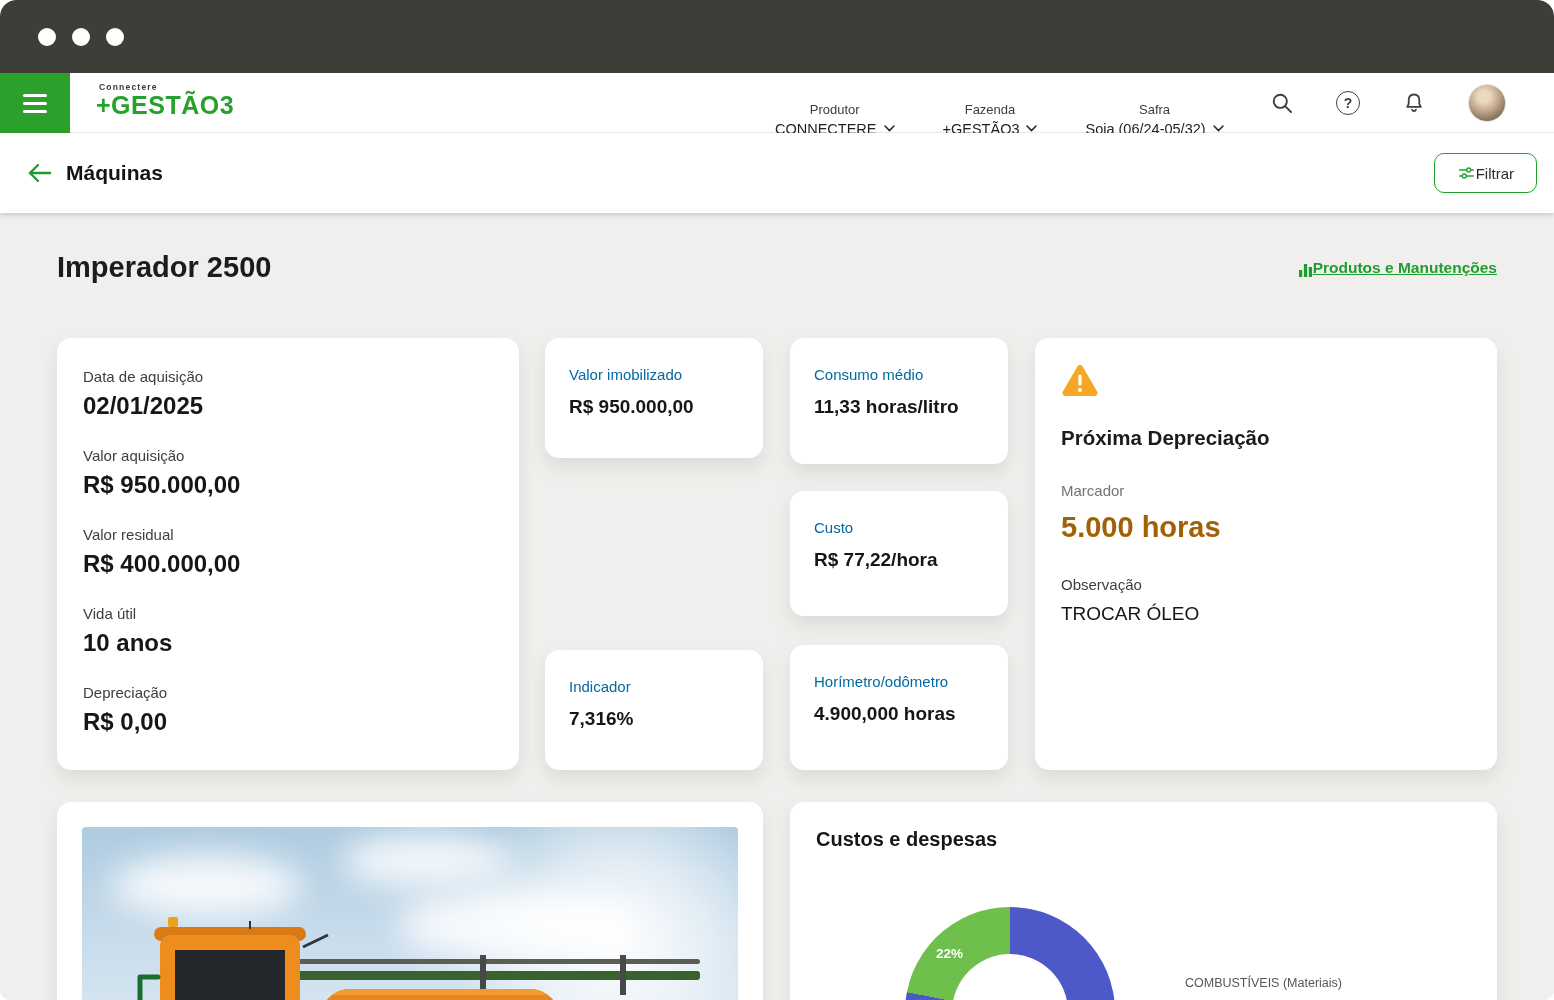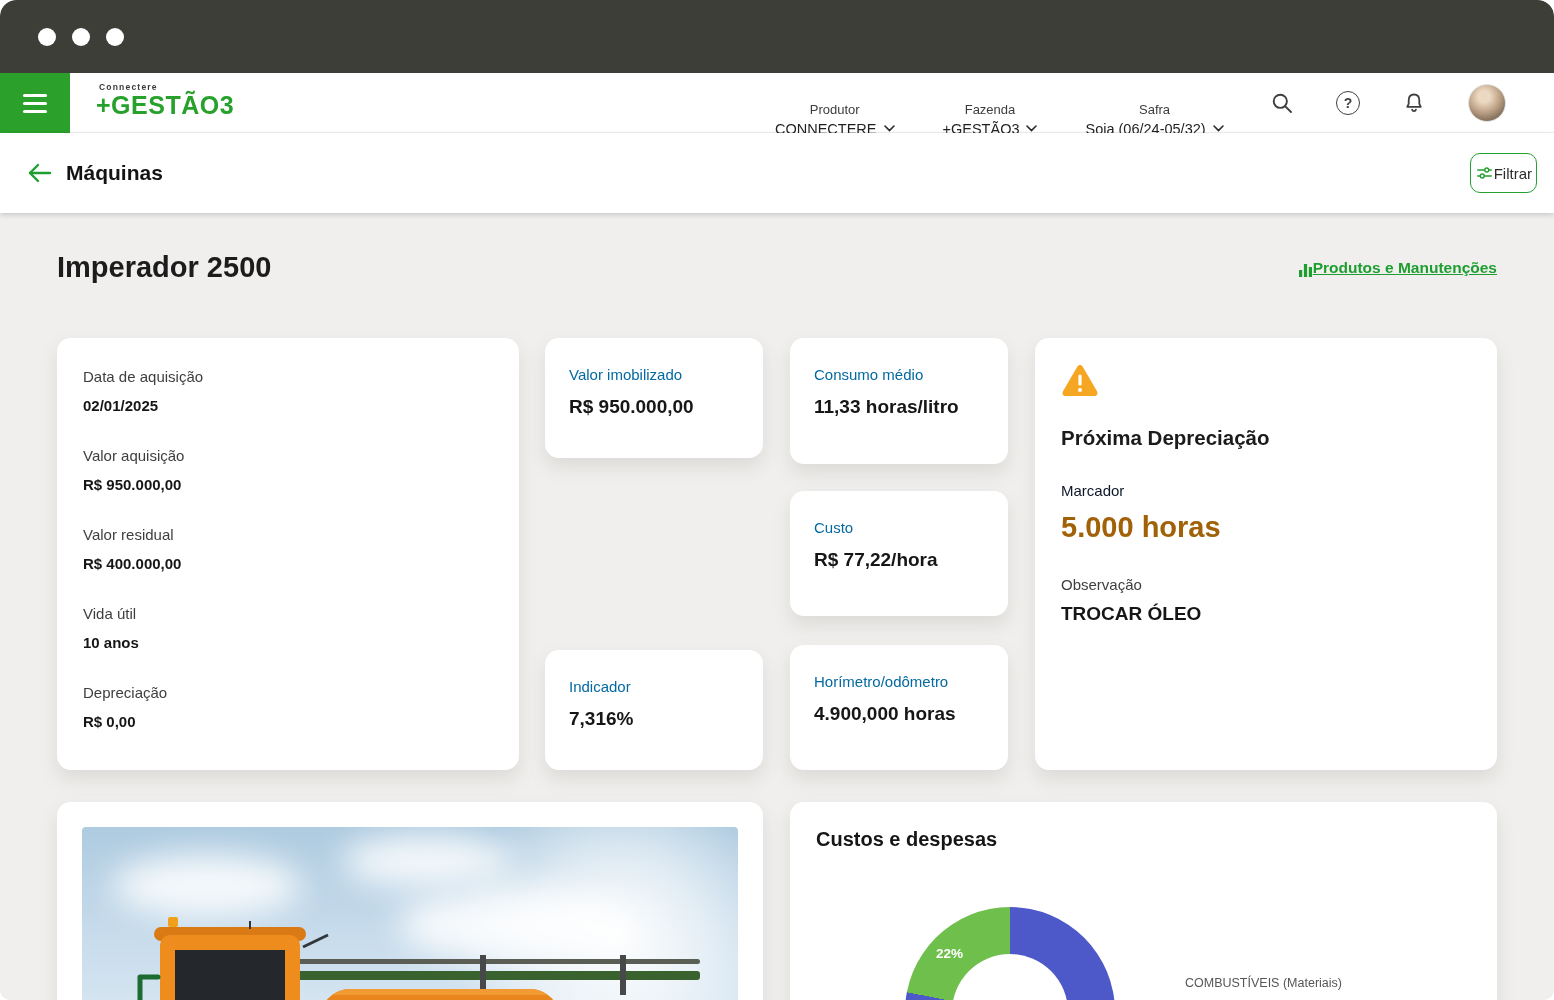--- a/index.html
+++ b/index.html
@@ -55,21 +55,21 @@
   .subheader{
     position:absolute; top:133px; left:0; right:0; height:80px; background:#fff;
     box-shadow:0 2px 5px rgba(0,0,0,0.16);
     display:flex; align-items:center; z-index:5;
   }
   .back{ margin-left:26px; cursor:pointer; display:flex; align-items:center; }
   .subtitle{ font-size:21px; font-weight:700; color:#141414; margin-left:14px; }
   .filter-btn{
     position:absolute; right:17px; top:20px; height:40px;
     border:1px solid #23a02f; border-radius:10px; background:#fff;
-    display:flex; align-items:center; padding:0 4px;
+    display:flex; align-items:center; padding:0 22px;
     font-size:15px; color:#2c2c2c; cursor:pointer;
   }
 
   
   main{ position:absolute; top:213px; left:0; width:100%; height:675px; }
 
   .title-row{
     position:absolute; left:57px; right:57px; top:38px;
     display:flex; justify-content:space-between; align-items:center;
   }
@@ -80,39 +80,39 @@
   }
 
   .card{
     position:absolute; background:#fff; border-radius:14px;
     box-shadow:0 9px 18px rgba(110,110,100,0.15);
   }
 
   #card-details{ left:57px; top:125px; width:462px; height:432px; padding:30px 26px; }
   .field{ margin-bottom:30px; }
   .field-label{ font-size:15px; color:#3e3e3e; line-height:18px; }
-  .field-value{ font-size:15px; font-weight:700; color:#161616; margin-top:9px; line-height:22px; }
+  .field-value{ font-size:24px; font-weight:700; color:#161616; margin-top:9px; line-height:22px; }
 
   .stat{ width:218px; padding:26px 24px; }
   .stat-label{ font-size:15px; color:#0369a1; line-height:21px; }
   .stat-value{ font-size:19px; font-weight:700; color:#161616; margin-top:10px; line-height:23px; }
   #stat-0{ left:545px; top:125px; height:120px; }
   #stat-1{ left:545px; top:273px; height:136px; }
   #stat-2{ left:545px; top:437px; height:120px; }
   #stat-3{ left:790px; top:125px; height:126px; }
   #stat-4{ left:790px; top:278px; height:125px; }
   #stat-5{ left:790px; top:432px; height:125px; }
 
   #card-maintenance{ left:1035px; top:125px; width:462px; height:432px; padding:26px; }
   .warn-wrap{ margin-bottom:24px; }
   .maint-title{ font-size:20.5px; font-weight:700; color:#1b1b1b; }
-  .maint-label{ font-size:15px; color:#0f172a; margin-top:32px; }
+  .maint-label{ font-size:15px; color:#737373; margin-top:32px; }
   .maint-big{ font-size:29px; font-weight:700; color:#a16207; margin-top:12px; }
   .maint-note-label{ font-size:15px; color:#3e3e3e; margin-top:32px; }
-  .maint-note{ font-size:19px; font-weight:700; color:#161616; margin-top:10px; }
+  .maint-note{ font-size:19px; font-weight:400; color:#161616; margin-top:10px; }
 
   
   #card-image{ left:57px; top:589px; width:706px; height:330px; padding:25px; }
   .photo{
     position:relative; width:100%; height:100%; border-radius:4px; overflow:hidden;
     background:linear-gradient(180deg,#aecbe0 0%, #c8dcec 40%, #e9f2f8 100%);
   }
   .sun{
     position:absolute; right:-50px; top:-60px; width:340px; height:340px;
     background:radial-gradient(circle, rgba(255,255,255,0.98) 0%, rgba(255,255,255,0.55) 35%, rgba(255,255,255,0) 68%);

